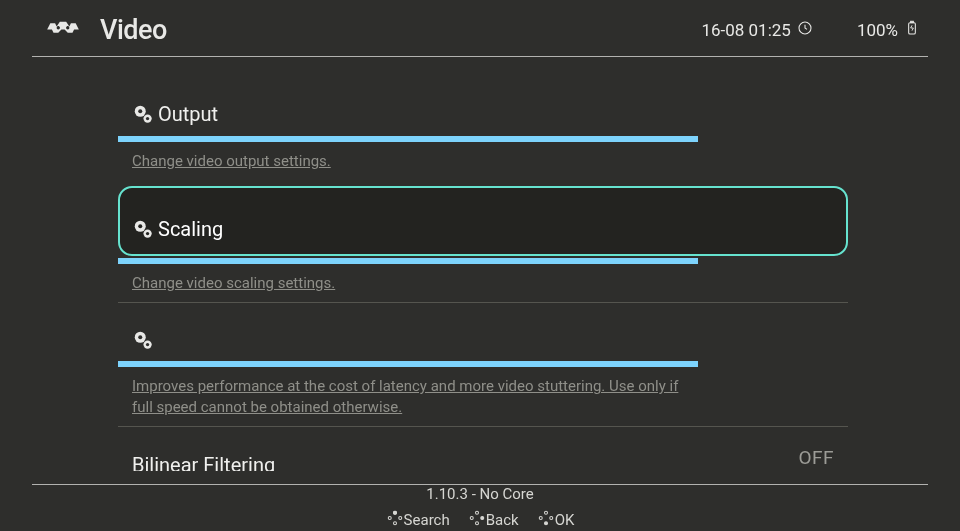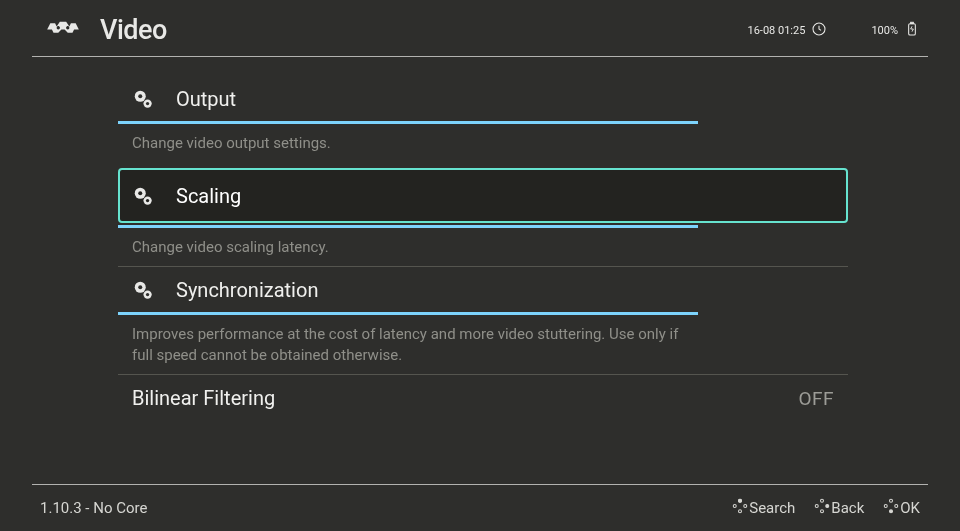--- a/index.html
+++ b/index.html
@@ -14,21 +14,21 @@
     }
     .header {
       display: flex;
       align-items: center;
       justify-content: space-between;
       padding: 14px 40px 10px 44px;
     }
     .header-left { display: flex; align-items: center; gap: 18px; }
     .logo svg { width: 38px; height: 20px; }
     .page-title { font-size: 27px; font-weight: 500; letter-spacing: -0.5px; }
-    .header-right { display: flex; align-items: center; gap: 14px; font-size: 11px; }
+    .header-right { display: flex; align-items: center; gap: 14px; font-size: 17px; }
     .status-time { display: flex; align-items: center; gap: 6px; }
     .status-batt { display: flex; align-items: center; gap: 6px; margin-left: 30px; }
     .hr-top { height: 1px; background: #b2b2b0; margin: 0 32px; }
     .hr-bottom { height: 1px; background: #b2b2b0; margin: 0 32px; position: absolute; left:0; right:0; bottom: 46px; }
 
     .content {
       position: absolute;
       left: 118px;
       right: 112px;
       top: 76px;
@@ -39,54 +39,56 @@
     .row {
       border-top: 1px solid #55554f;
       padding: 11px 14px 10px 14px;
     }
     .row:first-child { border-top: none; }
     .row-main {
       display: flex;
       align-items: center;
       justify-content: space-between;
     }
-    .row-left { display: flex; align-items: center; gap: 22px; }
+    .row-left { display: flex; align-items: center; gap: 4px; margin-top: 15px; }
     .gears svg { width: 22px; height: 22px; }
     .gears { flex: 0 0 22px; display:flex; align-items:center; }
     .label { font-size: 20px; color: #f0f0ee; font-weight: 400; }
     .value-on { font-size: 19px; color: #25cfa1; font-weight: 500; letter-spacing: 0.5px; }
     .value-off { font-size: 19px; color: #9c9c97; letter-spacing: 0.5px; }
     .desc {
-      border-top: 3px solid #7dd3fc;
+      border-top: 6px solid #7dd3fc;
       padding: 9px 14px 8px 14px;
       color: #8f8f89;
       font-size: 15px;
       line-height: 1.4;
       max-width: 580px;
+      text-decoration: underline;
     }
 
     .selected-row {
       border: 2px solid #66e3cf;
-      border-radius: 4px;
+      border-radius: 14px;
       background: #232320;
       padding: 14px 12px 13px 12px;
       margin: 6px 0 2px 0;
     }
     .selected-row .label { color: #fff; }
 
     .footer {
       position: absolute;
       left: 0; right: 0; bottom: 0;
       height: 46px;
       display: flex;
       align-items: center;
       justify-content: space-between;
       padding: 0 40px;
       font-size: 15px;
       color: #d6d6d2;
+      flex-direction: column;
     }
     .footer-right { display: flex; align-items: center; gap: 18px; }
     .hint { display: flex; align-items: center; }
     .dpad svg { width: 18px; height: 18px; }
 
     .clock-ico svg, .batt-ico svg { width: 16px; height: 16px; }
   </style>
 </head>
 <body>
 
@@ -152,34 +154,33 @@
               <circle cx="9" cy="9" r="6" fill="#e8e8e6"></circle>
               <circle cx="9" cy="9" r="2.2" fill="#232320"></circle>
               <circle cx="17" cy="17" r="4.5" fill="#e8e8e6"></circle>
               <circle cx="17" cy="17" r="1.8" fill="#232320"></circle>
             </svg>
         </span>
         <span class="label">Scaling</span>
       </div>
     </div>
   </div>
-  <div class="desc">Change video scaling latency.</div>
+  <div class="desc">Change video scaling settings.</div>
 
   <div class="row">
     <div class="row-main">
       <div class="row-left">
         <span class="gears">
           <svg viewBox="0 0 24 24" fill="#e8e8e6">
               <circle cx="9" cy="9" r="6" fill="#e8e8e6"></circle>
               <circle cx="9" cy="9" r="2.2" fill="#2e2e2c"></circle>
               <circle cx="17" cy="17" r="4.5" fill="#e8e8e6"></circle>
               <circle cx="17" cy="17" r="1.8" fill="#2e2e2c"></circle>
             </svg>
         </span>
-        <span class="label">Synchronization</span>
       </div>
     </div>
   </div>
 
   <div class="desc">Improves performance at the cost of latency and more video stuttering. Use only if full speed cannot be obtained otherwise.</div>
 
   <div class="row">
     <div class="row-main">
       <div class="row-left">
         <span class="label">Bilinear Filtering</span>

